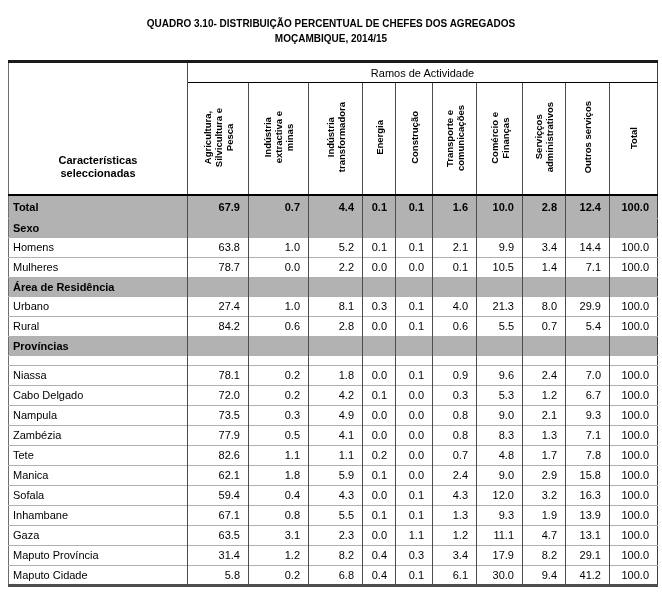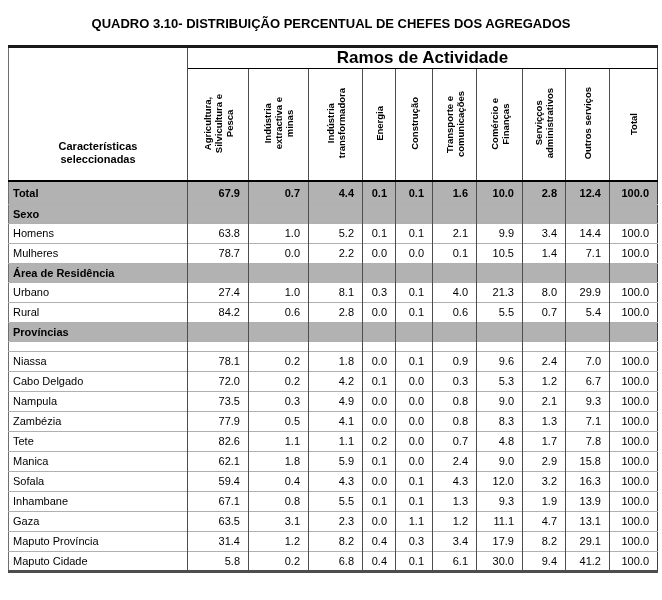--- a/index.html
+++ b/index.html
@@ -2,41 +2,41 @@
 <html><head>
 <meta charset="utf-8">
 <style>
   html,body { margin:0; padding:0; background:#ffffff; }
   .page {
     position:relative; width:662px; height:600px; background:#ffffff;
     font-family:"Liberation Sans", sans-serif; color:#000; overflow:hidden;
   }
   .title {
     padding:16px 26px 0 26px; text-align:center;
-    font-weight:bold; font-size:13px; line-height:15px; color:#000;
+    font-weight:bold; font-size:10px; line-height:15px; color:#000;
   }
   table.quadro {
     border-collapse:collapse; table-layout:fixed;
     margin:14px 0 0 8px;
     border-top:3px solid #1a1a1a;
     border-bottom:3px solid #4d4d4d;
     border-left:1px solid #6e6e6e;
     border-right:1px solid #3c3c3c;
   }
   .quadro th, .quadro td {
     padding:0; font-size:11px; color:#000; overflow:hidden;
     font-weight:normal;
   }
   
   .quadro tr > *:not(:first-child) { border-left:1px solid #4d4d4d; }
   .quadro th.corner { border-right:1px solid #4d4d4d; }
   
   .quadro th.span {
     height:19px; text-align:center; vertical-align:middle;
-    font-weight:bold; font-size:17px; border-bottom:1px solid #000;
+    font-weight:normal; font-size:11px; border-bottom:1px solid #000;
   }
   .quadro th.corner {
     vertical-align:bottom; text-align:center; font-weight:bold;
     font-size:11px; line-height:13px; padding-bottom:14px; white-space:pre-line;
   }
   .quadro th.colhead { height:111px; text-align:center; vertical-align:middle; }
   .rot {
     display:inline-block; writing-mode:vertical-rl; transform:rotate(180deg);
     white-space:pre-line; font-weight:bold; font-size:9.5px; line-height:11px;
     max-height:107px;
@@ -51,20 +51,21 @@
   .quadro tr.total > *, .quadro tr.section > * { background:#b2b2b2; font-weight:bold; }
   .quadro th.rowlabel { text-align:left; padding-left:4px; }
   .quadro td.num { text-align:right; padding-right:8px; }
 </style>
 </head>
 <body>
 
 <div class="page">
   <div class="title">
     <div>QUADRO 3.10- DISTRIBUIÇÃO PERCENTUAL DE CHEFES DOS AGREGADOS</div>
+    <div>MOÇAMBIQUE, 2014/15</div>
   </div>
 
   <table class="quadro">
     <colgroup id="cols">
         <col style="width: 179px;">
         <col style="width: 61px;">
         <col style="width: 60px;">
         <col style="width: 54px;">
         <col style="width: 33px;">
         <col style="width: 37px;">

